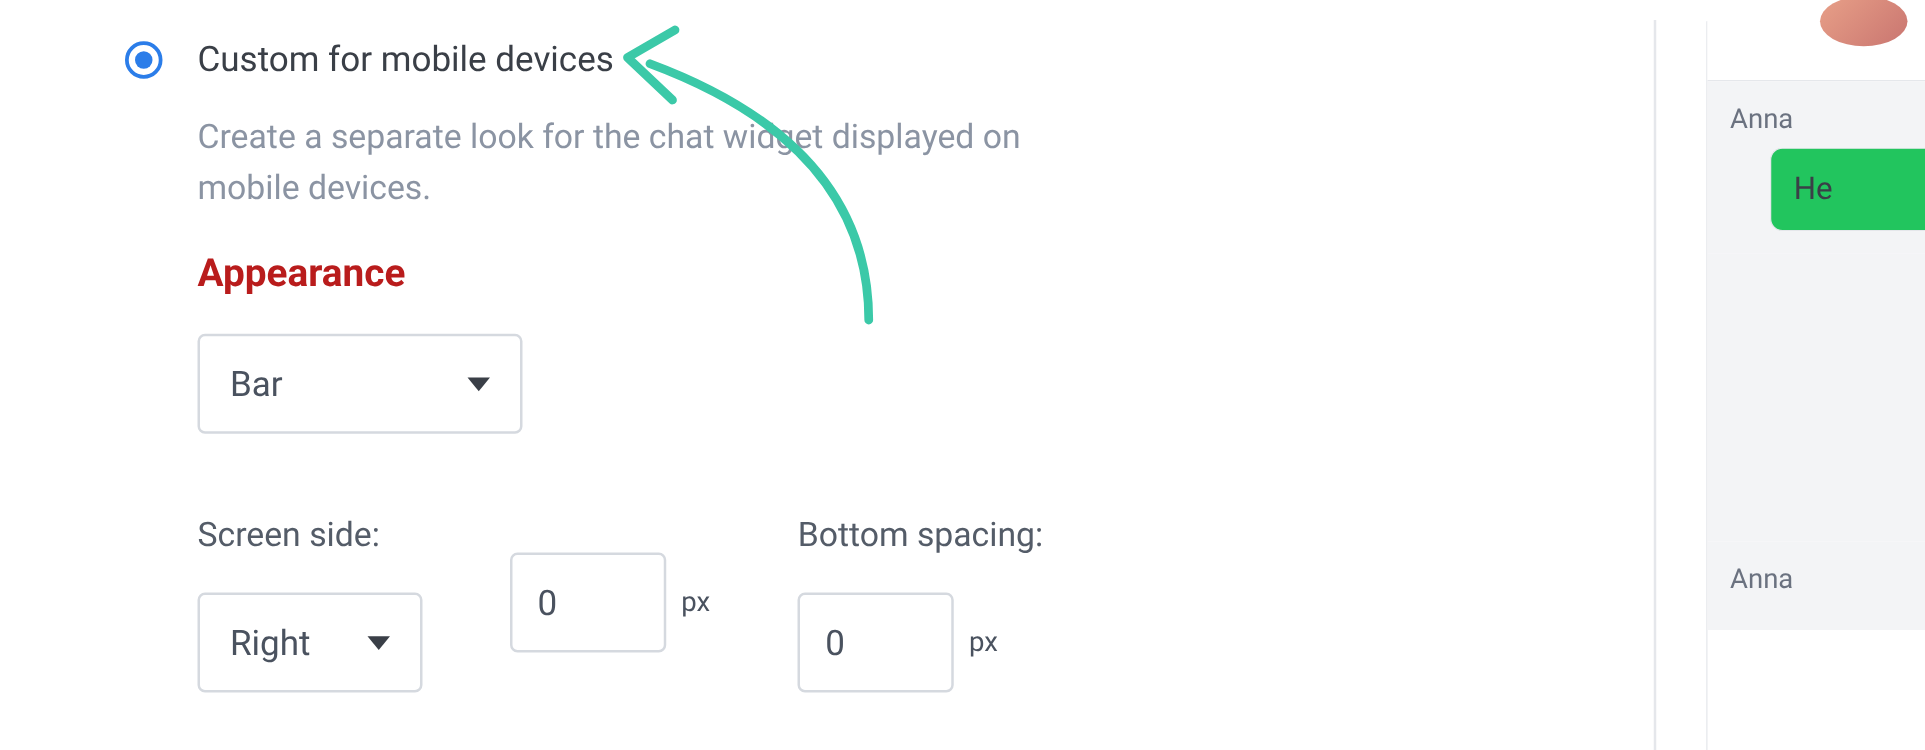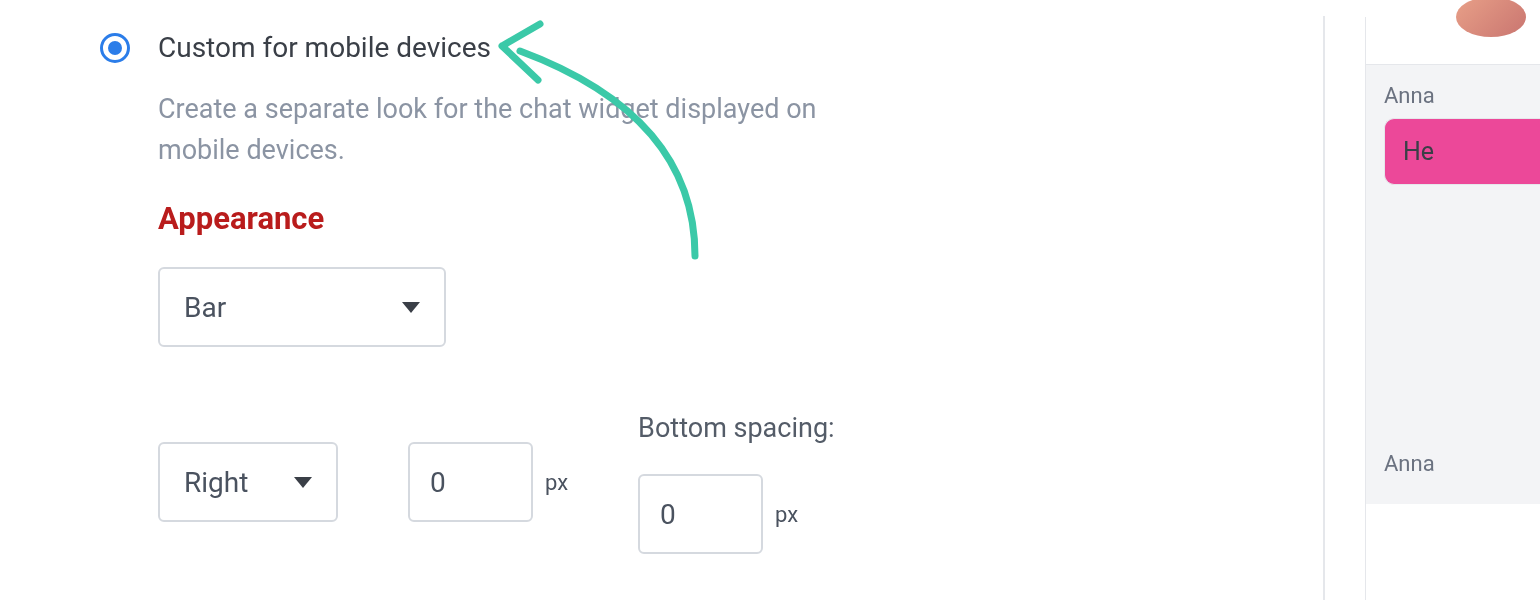--- a/index.html
+++ b/index.html
@@ -82,21 +82,21 @@
       border: 2px solid #d5d9df;
       border-radius: 6px;
       height: 80px;
       padding: 0 24px;
       color: #4a525f;
       font-size: 28px;
       background: #fff;
       cursor: pointer;
     }
     .select-wide {
-      width: 288px;
+      width: 260px;
       margin-top: 30px;
       gap: 12px;
     }
     .select-narrow {
       width: 180px;
     }
     .caret {
       width: 0;
       height: 0;
       border-left: 9px solid transparent;
@@ -169,29 +169,30 @@
     .gray-block {
       background: #f3f4f6;
       padding: 18px 0 18px 18px;
     }
     .sender-name {
       font-size: 22px;
       color: #6b7280;
       margin-bottom: 10px;
     }
     .msg-bubble {
-      background: #ec4899;
+      background: #22c55e;
       border: 1px solid #e5e7eb;
       border-radius: 10px 0 0 10px;
       border-right: none;
       padding: 18px 12px 18px 18px;
       font-size: 25px;
       color: #3a3f47;
       white-space: nowrap;
       overflow: hidden;
+      margin-left: 32px;
     }
     .gray-block.first {
       margin-top: 0;
     }
     .gray-spacer {
       background: #f3f4f6;
       height: 230px;
     }
   </style>
 </head>
@@ -211,20 +212,21 @@
 
     <div class="section-heading">Appearance</div>
 
     <div class="select-box select-wide">
       <span>Bar</span>
       <span class="caret"></span>
     </div>
 
     <div class="row-3">
       <div class="col">
+        <div class="field-label">Screen side:</div>
         <div class="select-box select-narrow">
           <span>Right</span>
           <span class="caret"></span>
         </div>
       </div>
 
       <div class="col">
         <div class="input-wrap">
           <input class="num-input" value="0" style="">
           <span class="unit">px</span>

